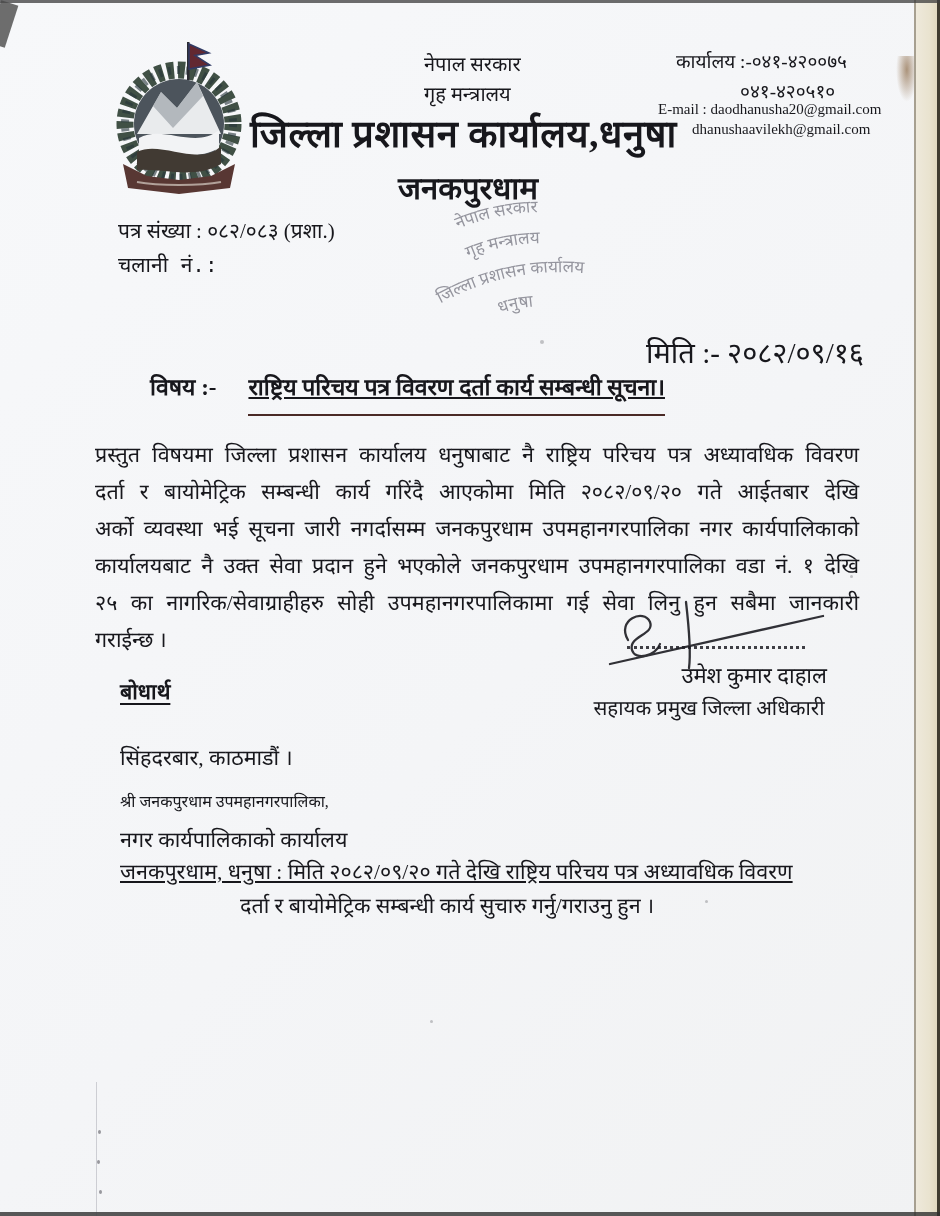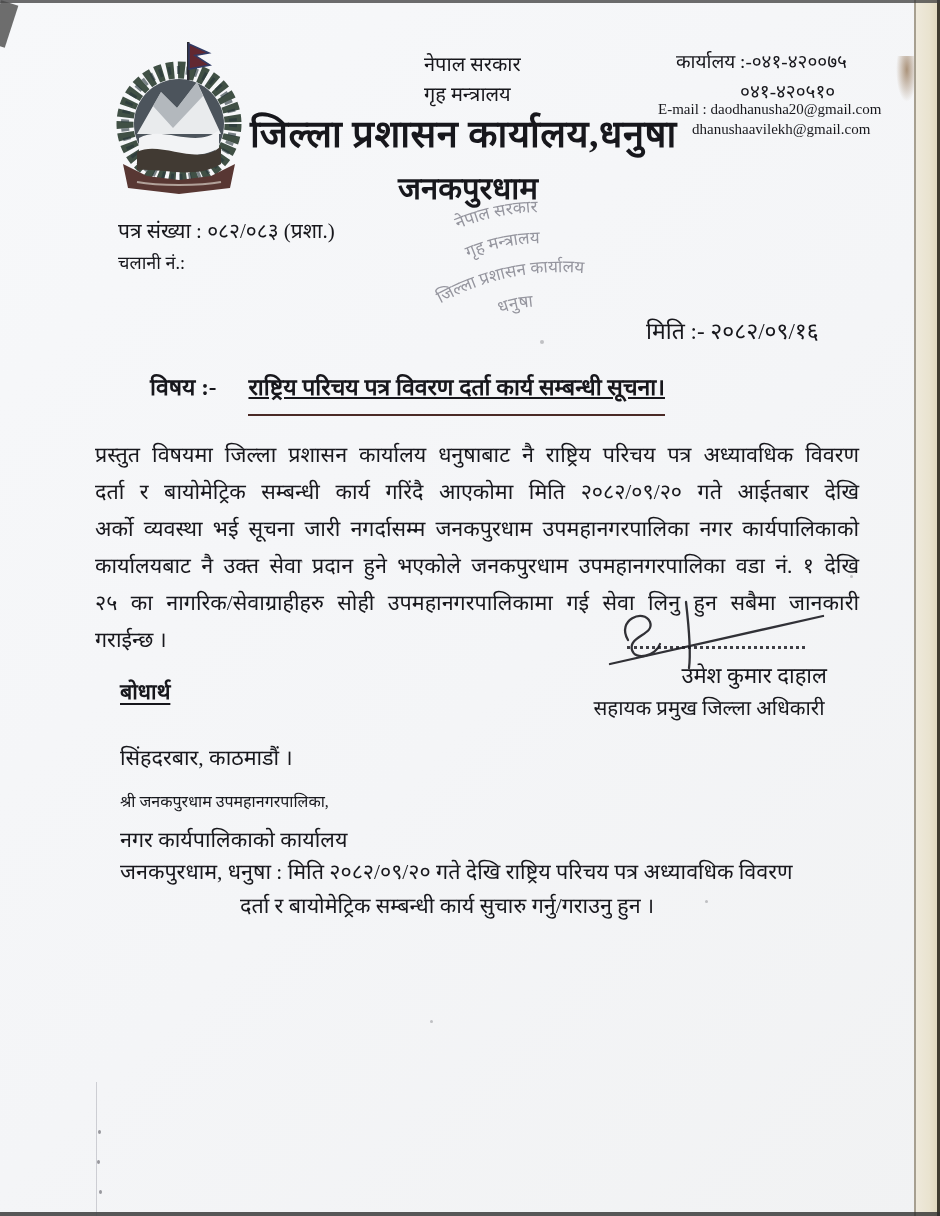--- a/index.html
+++ b/index.html
@@ -34,42 +34,42 @@
   .ministry{left:424px;top:80px;font-size:20px;}
   .office-title{left:250px;top:106px;font-size:38px;font-weight:bold;letter-spacing:.5px;z-index:3;}
   .place-title{left:398px;top:166px;font-size:31px;font-weight:bold;z-index:3;}
 
   .phone1{left:676px;top:48px;font-size:19px;}
   .phone2{left:740px;top:78px;font-size:19px;}
   .email1{left:658px;top:101px;font-size:15px;}
   .email2{left:692px;top:121px;font-size:15px;}
 
   .letterno{left:118px;top:216px;font-size:21px;}
-  .chalani{left:118px;top:250px;font-size:18px;}
+  .chalani{left:118px;top:250px;font-size:21px;font-family:Liberation Mono, monospace;}
 
-  .dateline{left:646px;top:314px;font-size:23px;}
+  .dateline{left:646px;top:332px;font-size:29px;}
 
   .subjectrow{left:150px;top:370px;font-size:23px;font-weight:bold;display:flex;z-index:2;gap:16px;}
   .subjectrow .lbl{margin-right:16px;}
   .subjectrow .subj{border-bottom:2.5px solid #4a2a26;padding-bottom:12px;text-decoration:underline;}
 
   .bodyblock{left:95px;top:437px;width:764px;font-size:21.5px;line-height:37px;z-index:2;}
   .jline{text-align:justify;text-align-last:justify;}
 
   .sig-svg{left:598px;top:598px;z-index:2;}
   .sig-dots{left:627px;top:645px;width:178px;border-bottom:3px dotted #3f3f45;height:1px;}
   .sig-name{left:612px;top:659px;width:215px;text-align:right;font-size:22px;}
   .sig-title{left:585px;top:693px;width:248px;text-align:center;font-size:20.5px;}
 
   .cc-head{left:120px;top:676px;font-size:21.5px;font-weight:bold;text-decoration:underline;text-underline-offset:4px;}
   .cc1a{left:120px;top:708px;font-size:21.5px;}
   .cc1b{left:120px;top:742px;font-size:21.5px;}
   .cc2a{left:120px;top:790px;font-size:16px;}
   .cc2b{left:120px;top:824px;font-size:21.5px;}
-  .cc2c{left:120px;top:856px;font-size:21.5px;}
+  .cc2c{left:120px;top:856px;font-size:21.5px;text-decoration:underline;}
   .cc2d{left:240px;top:890px;font-size:21.5px;}
 
   .stamp{left:390px;top:176px;width:230px;height:158px;transform:rotate(-12deg);z-index:1;opacity:.8;}
   .emblem{left:103px;top:36px;z-index:2;filter:blur(.4px) saturate(.8);}
 </style>
 </head>
 <body>
 
 <div class="paper">
 

